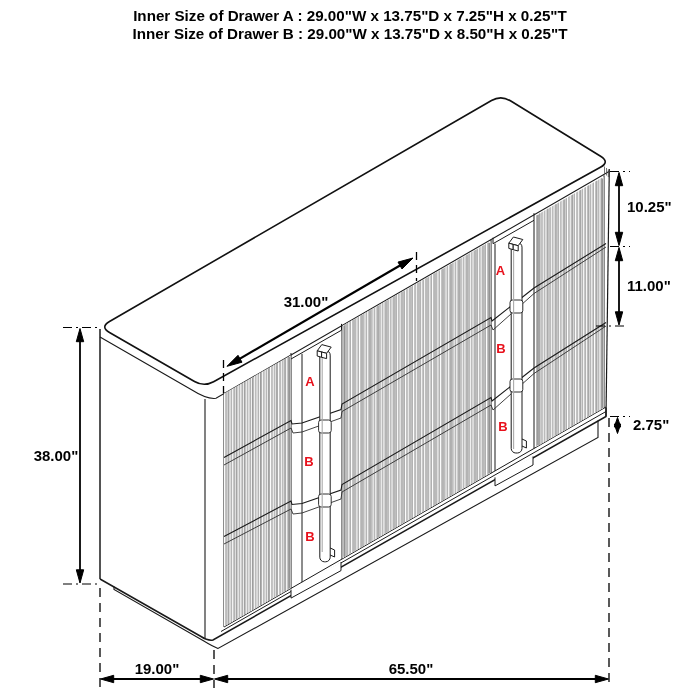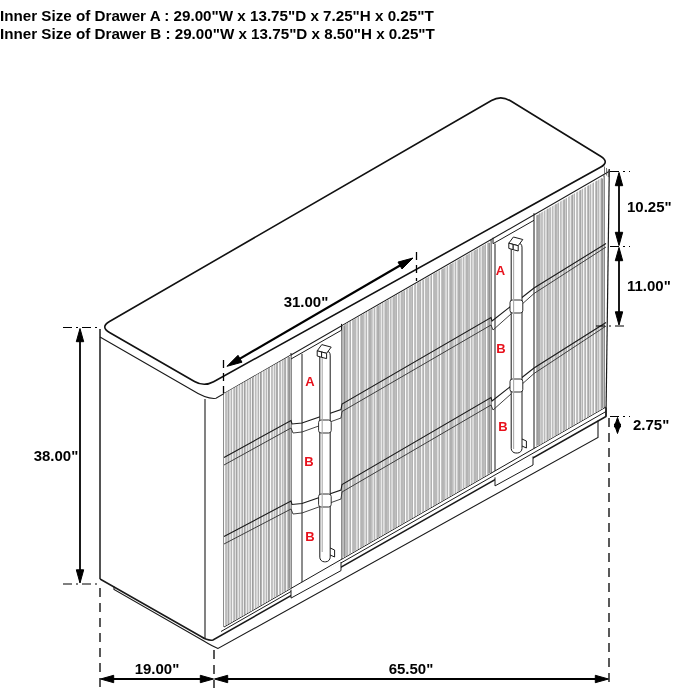--- a/index.html
+++ b/index.html
@@ -1,17 +1,17 @@
 <!DOCTYPE html>
 <html><head>
 <meta charset="utf-8">
 <style>
   html,body { margin:0; padding:0; background:#ffffff; }
   .page { width:700px; height:700px; position:relative; font-family:"Liberation Sans", sans-serif; }
-  .title { position:absolute; top:7px; left:0; width:700px; text-align:left;
+  .title { position:absolute; top:7px; left:0; width:700px; text-align:center;
            font-weight:bold; font-size:15.2px; color:#000; line-height:18px; letter-spacing:0px; }
 </style>
 </head>
 <body>
 <div class="page">
 
 <div class="title">Inner Size of Drawer A : 29.00"W x 13.75"D x 7.25"H x 0.25"T<br>
 Inner Size of Drawer B : 29.00"W x 13.75"D x 8.50"H x 0.25"T</div>
 
 <svg width="700" height="700" viewBox="0 0 700 700">

